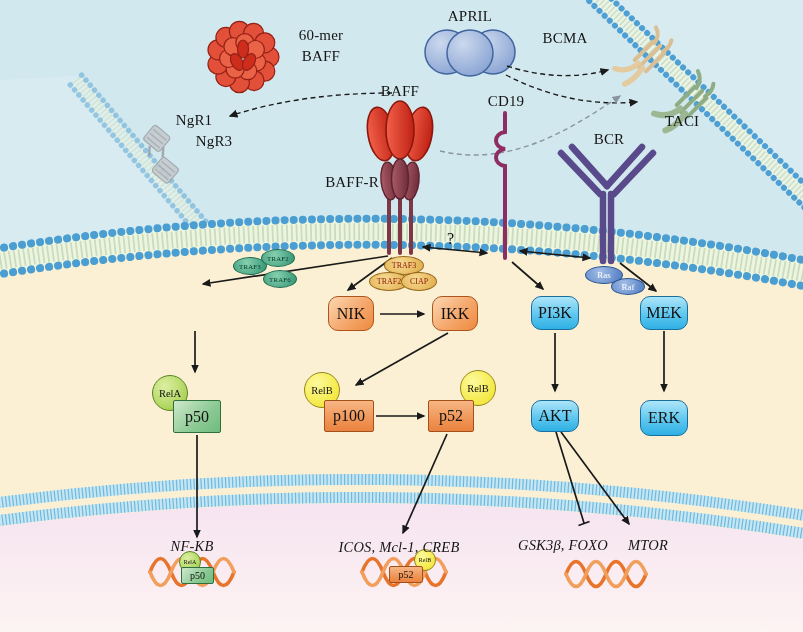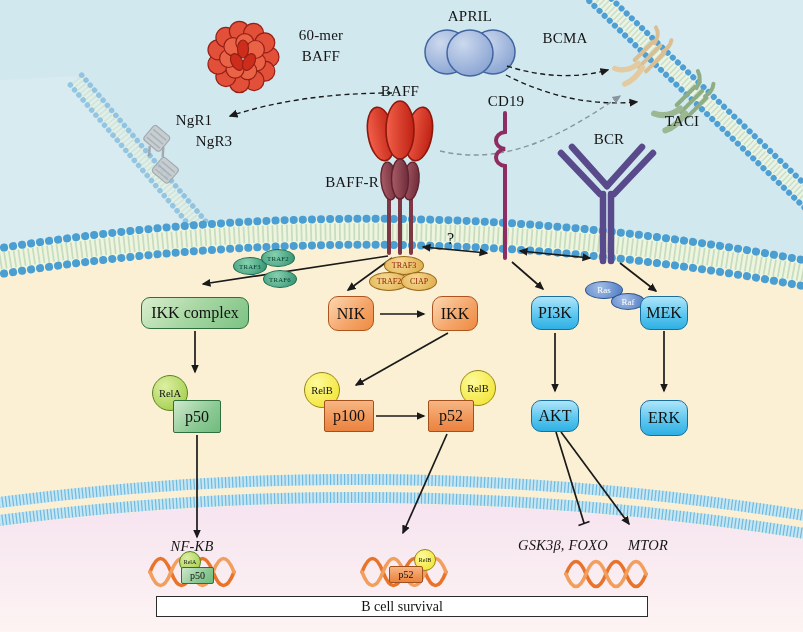--- a/index.html
+++ b/index.html
@@ -27,21 +27,21 @@
         border:1.5px solid #59831f;font-size:10.5px;z-index:4;}
   .relb{background:radial-gradient(circle at 35% 30%,#fdfa9b,#f3e73f 75%);
         border:1.5px solid #94851a;font-size:10.5px;z-index:4;}
   .ell{position:absolute;border-radius:50%;display:flex;align-items:center;
        justify-content:center;box-sizing:border-box;z-index:5;}
   .traf-g{background:radial-gradient(circle at 40% 30%,#86d0ae,#3f9d7c 80%);
           border:1.3px solid #1e6a50;color:#06392a;font-size:6.8px;letter-spacing:.2px;}
   .traf-o{background:radial-gradient(circle at 40% 30%,#f5d98f,#e3b355 80%);
           border:1.3px solid #9a691d;color:#8c180e;font-size:8px;}
   .rasraf{background:radial-gradient(circle at 38% 30%,#a3bde6,#5c86c8 80%);
-          border:1.3px solid #2a5390;color:#fff;font-size:9px;margin-top:15px;}
+          border:1.3px solid #2a5390;color:#fff;font-size:9px;}
   .tag{position:absolute;display:flex;align-items:center;justify-content:center;
        box-sizing:border-box;z-index:5;}
   .bar{position:absolute;z-index:6;display:flex;align-items:center;justify-content:center;
        background:#ffffff;border:1.3px solid #2b2b2b;font-size:14px;}
   .qmark{position:absolute;z-index:6;font-size:16px;}
 </style>
 </head>
 <body>
 
 <div id="stage">
@@ -239,39 +239,38 @@
 
 <div class="ell traf-g" style="left:233px;top:257px;width:34px;height:18px;">TRAF3</div>
 <div class="ell traf-g" style="left:261px;top:249px;width:34px;height:18px;">TRAF2</div>
 <div class="ell traf-g" style="left:263px;top:270px;width:34px;height:18px;">TRAF6</div>
 <div class="ell traf-o" style="left:384px;top:256px;width:40px;height:19px;">TRAF3</div>
 <div class="ell traf-o" style="left:369px;top:272px;width:40px;height:19px;">TRAF2</div>
 <div class="ell traf-o" style="left:401px;top:272px;width:36px;height:19px;">CIAP</div>
 <div class="ell rasraf" style="left:585px;top:266px;width:38px;height:18px;">Ras</div>
 <div class="ell rasraf" style="left:611px;top:278px;width:34px;height:17px;">Raf</div>
 
-<div class="box green" style="left:141px;top:297px;width:108px;height:32px;">IKK complex</div>
 <div class="box orange" style="left:328px;top:296px;width:46px;height:35px;">NIK</div>
 <div class="box orange" style="left:432px;top:296px;width:46px;height:35px;">IKK</div>
 <div class="box blue" style="left:531px;top:296px;width:48px;height:34px;">PI3K</div>
 <div class="box blue" style="left:640px;top:296px;width:48px;height:34px;">MEK</div>
 
 <div class="circle rela" style="left:152px;top:375px;width:36px;height:36px;">RelA</div>
 <div class="box greenrect" style="left:173px;top:400px;width:48px;height:33px;">p50</div>
 <div class="circle relb" style="left:304px;top:372px;width:36px;height:36px;">RelB</div>
 <div class="box orangerect" style="left:324px;top:400px;width:50px;height:32px;">p100</div>
 <div class="circle relb" style="left:460px;top:370px;width:36px;height:36px;">RelB</div>
 <div class="box orangerect" style="left:428px;top:400px;width:46px;height:32px;">p52</div>
 <div class="box blue" style="left:531px;top:400px;width:48px;height:32px;">AKT</div>
 <div class="box blue" style="left:640px;top:400px;width:48px;height:36px;">ERK</div>
 
 <div class="lbl it" style="left:156px;top:538px;width:72px;font-style:italic;">NF-KB</div>
+<div class="lbl it" style="left:328px;top:539px;width:142px;">ICOS, Mcl-1, CREB</div>
 <div class="lbl it" style="left:503px;top:537px;width:120px;">GSK3β, FOXO</div>
 <div class="lbl it" style="left:618px;top:537px;width:60px;">MTOR</div>
 
 <div class="tag circle rela" style="left:179px;top:551px;width:22px;height:22px;font-size:6px;">RelA</div>
 <div class="tag greenrect" style="left:181px;top:567px;width:33px;height:17px;font-size:10px;">p50</div>
 <div class="tag circle relb" style="left:414px;top:549px;width:22px;height:22px;font-size:6px;">RelB</div>
 <div class="tag orangerect" style="left:389px;top:566px;width:34px;height:17px;font-size:10px;">p52</div>
 
-<div class="bar" style="left:156px;top:596px;width:490px;height:19px;">B cell survival</div>
 
 </div>
 
 </body></html>

